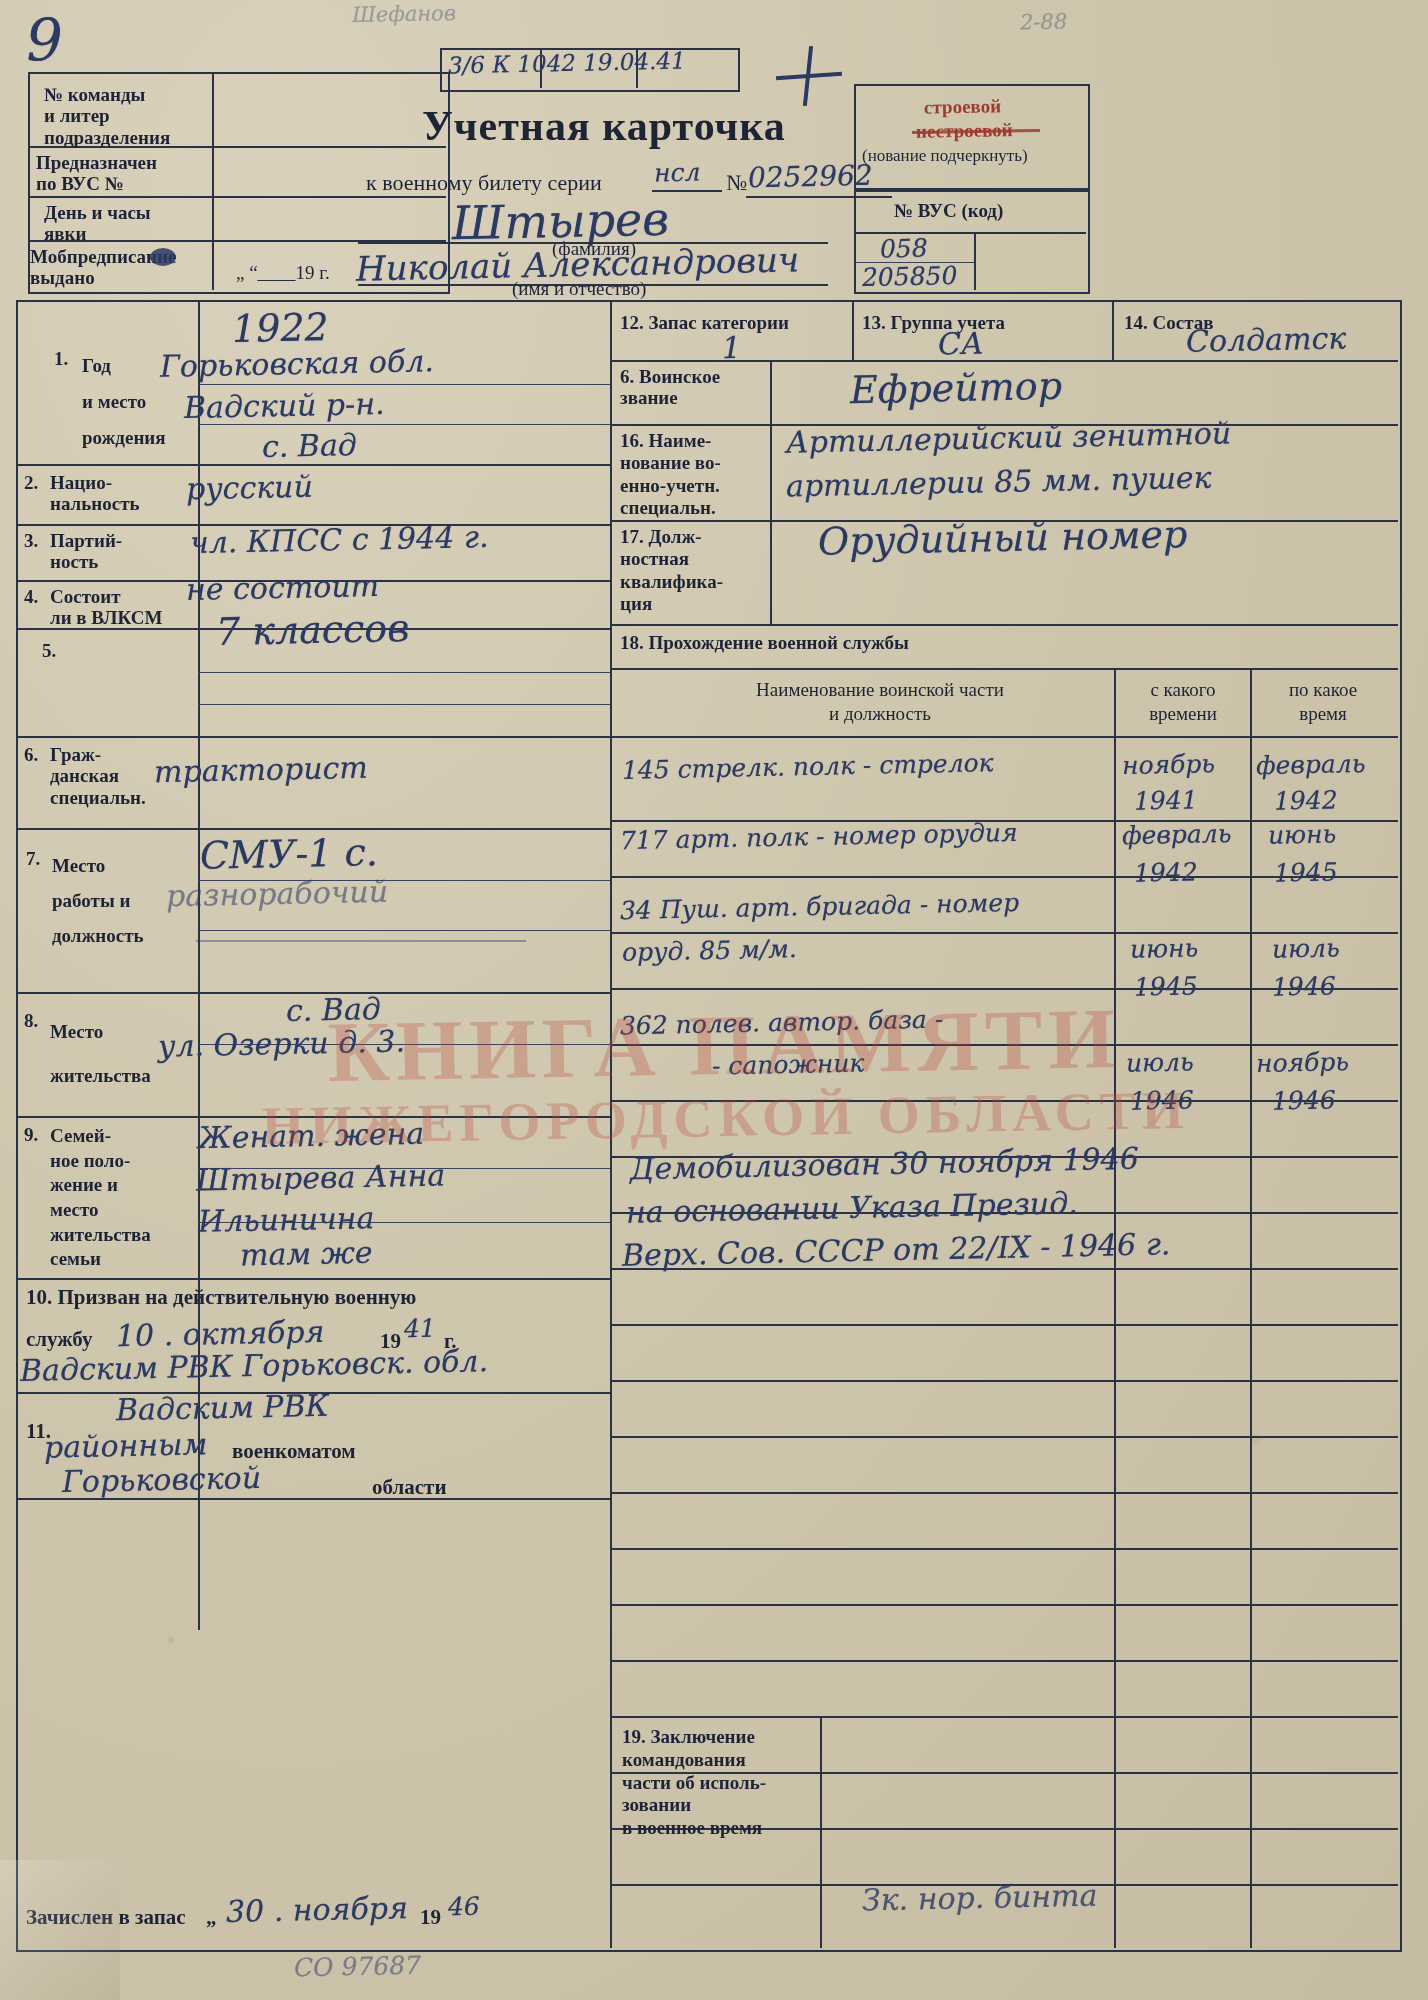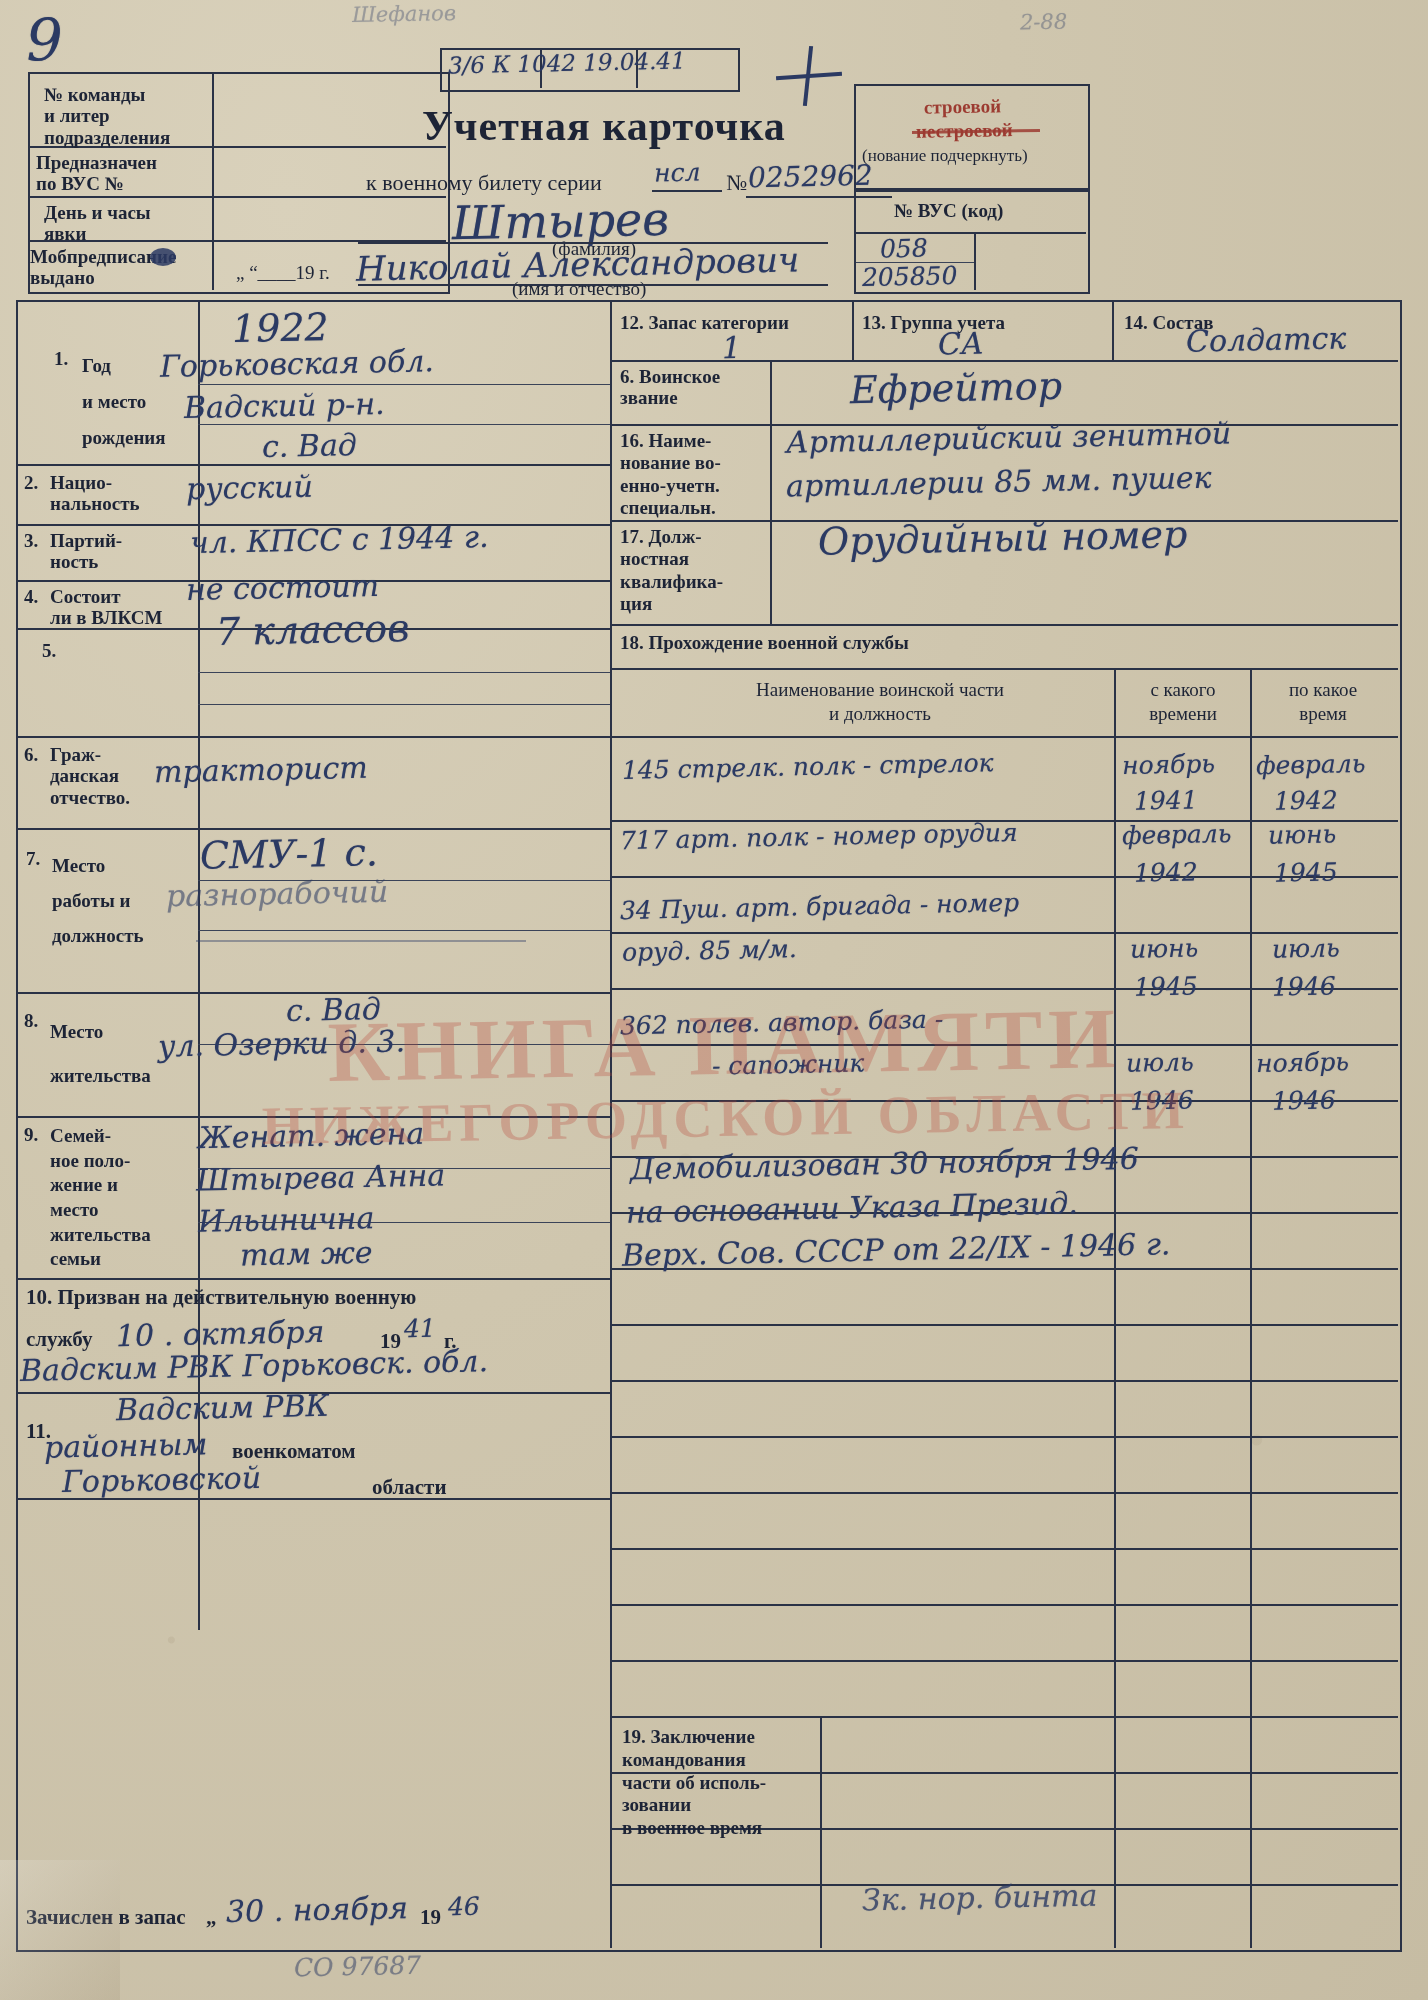--- a/index.html
+++ b/index.html
@@ -197,21 +197,21 @@
 
   <div class="lbl b" style="left:24px;top:586px;">4.</div>
   <div class="lbl b" style="left:50px;top:586px;width:150px;white-space:pre-line;">Состоит
 ли в ВЛКСМ</div>
 
   <div class="lbl b" style="left:42px;top:640px;">5.</div>
 
   <div class="lbl b" style="left:24px;top:744px;">6.</div>
   <div class="lbl b" style="left:50px;top:744px;width:152px;white-space:pre-line;">Граж-
 данская
-отчество.</div>
+специальн.</div>
 
   <div class="lbl b" style="left:26px;top:848px;">7.</div>
   <div class="lbl b" style="left:52px;top:848px;width:150px;white-space:pre-line;line-height:1.85;">Место
 работы и
 должность</div>
 
   <div class="lbl b" style="left:24px;top:1010px;">8.</div>
   <div class="lbl b" style="left:50px;top:1010px;width:150px;white-space:pre-line;line-height:2.3;">Место
 жительства</div>
 

